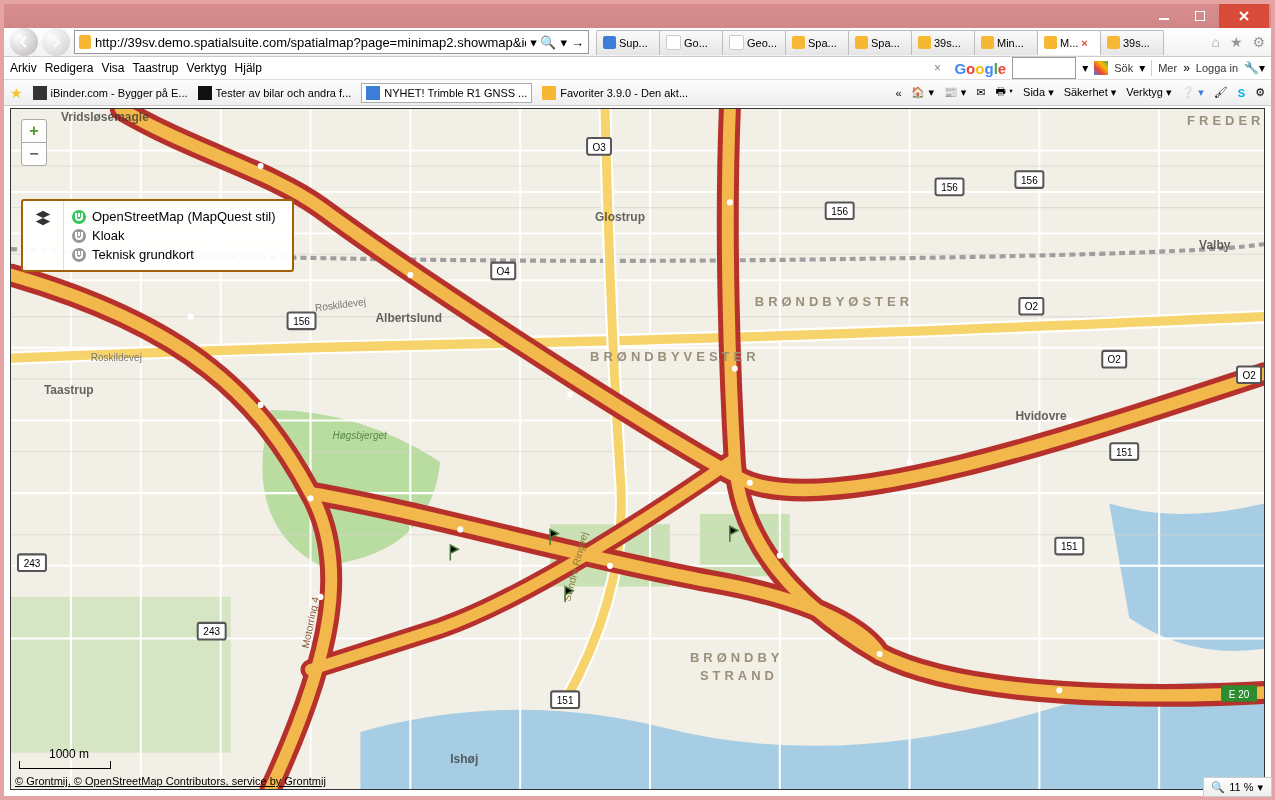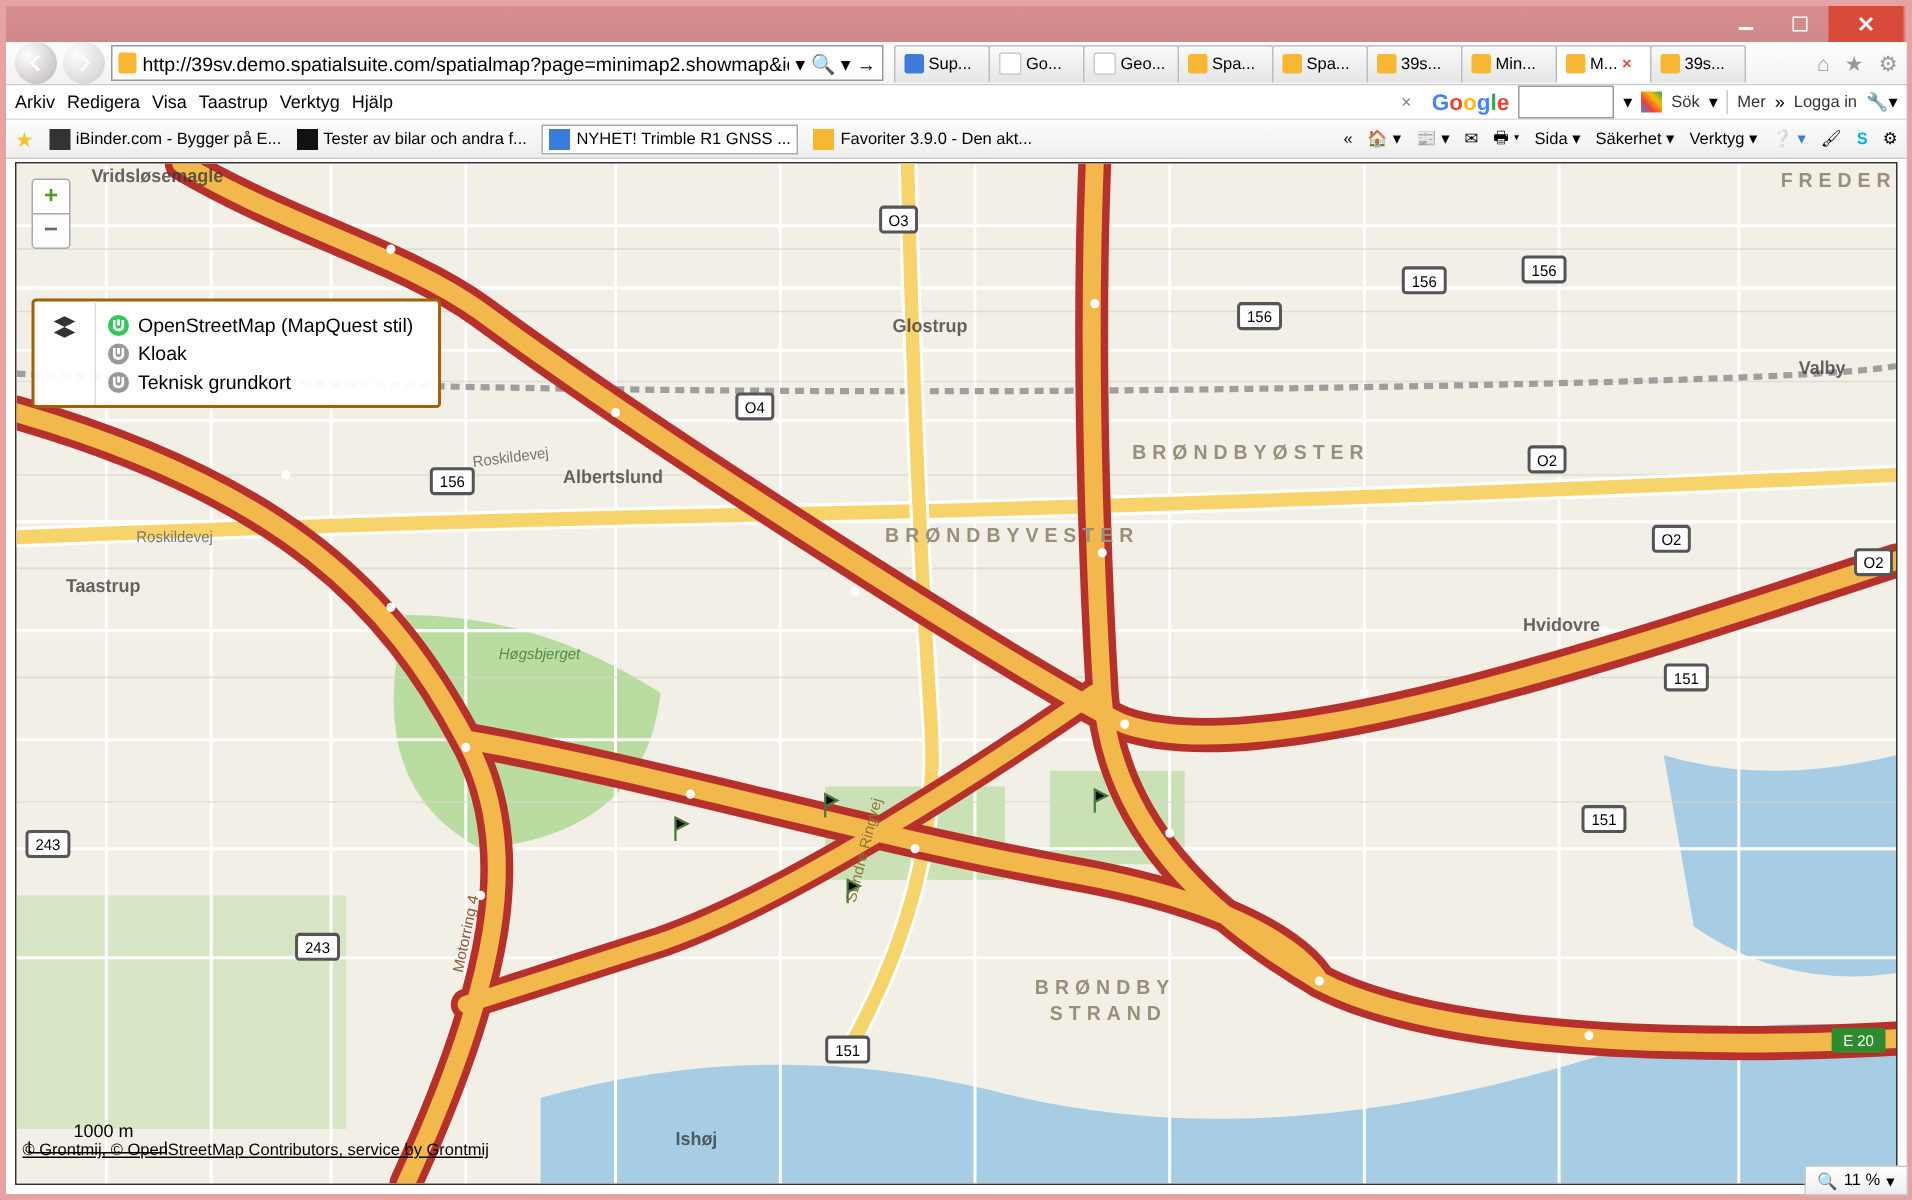--- a/index.html
+++ b/index.html
@@ -60,21 +60,21 @@
   .pwr{width:14px;height:14px;border-radius:50%;background:#999;position:relative;flex:0 0 auto}
   .pwr.on{background:#34c759}
   .pwr::after{content:"";position:absolute;left:6px;top:3px;width:2px;height:4px;background:#fff}
   .pwr::before{content:"";position:absolute;left:3px;top:3px;width:8px;height:8px;border:2px solid #fff;border-top:0;border-radius:0 0 8px 8px;box-sizing:border-box}
 
   .searchbox{position:absolute;top:8px;right:8px;width:208px;height:24px;border:1px solid #999;background:#fff;font-size:13px;padding:0 6px;color:#888}
 
   .scalebar{position:absolute;bottom:20px;left:8px;display:flex;flex-direction:column;font-size:12px}
   .scalebar .bar{width:90px;height:7px;border:1px solid #000;border-top:0}
   .scalebar .lbl{margin-left:30px}
-  .attrib{position:absolute;bottom:16px;left:4px;font-size:11px;color:#000;text-decoration:underline}
+  .attrib{position:absolute;bottom:2px;left:4px;font-size:11px;color:#000;text-decoration:underline}
 
   .statusbar{position:absolute;bottom:-1px;right:-1px;height:18px;display:flex;align-items:center;gap:4px;background:linear-gradient(#fff,#eee);border:1px solid #ccc;padding:0 8px;font-size:11px}
 
   .shield{fill:#fff;stroke:#555;stroke-width:2}
   .maplabel{font-size:12px;fill:#333;font-weight:bold;opacity:.75}
   .area{font-size:13px;fill:#9a8f7a;letter-spacing:4px;font-weight:bold}
   .hwy{fill:none;stroke-linecap:round}
 </style>
 </head>
 <body>

